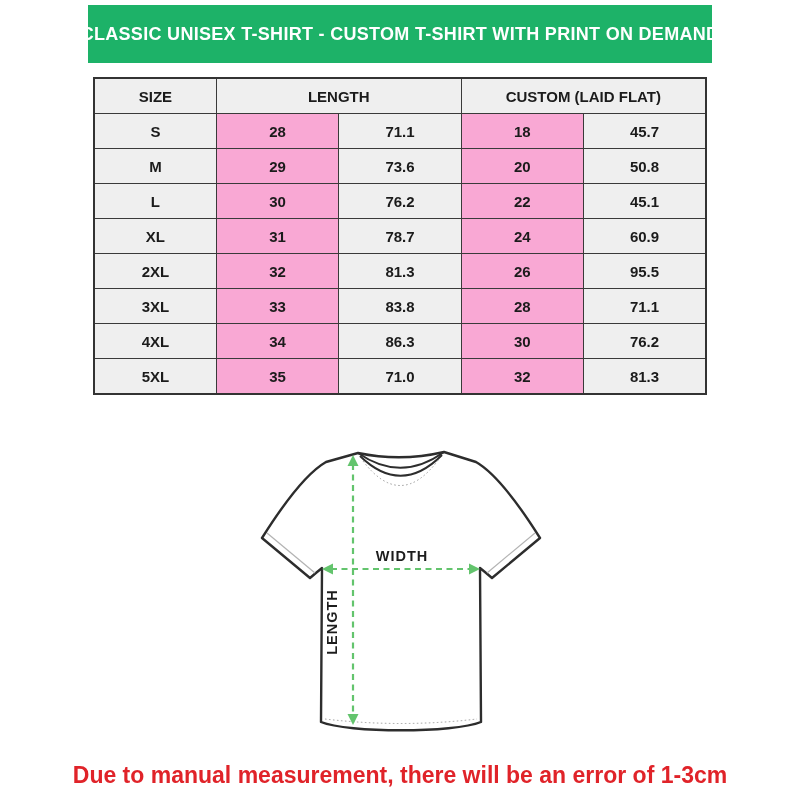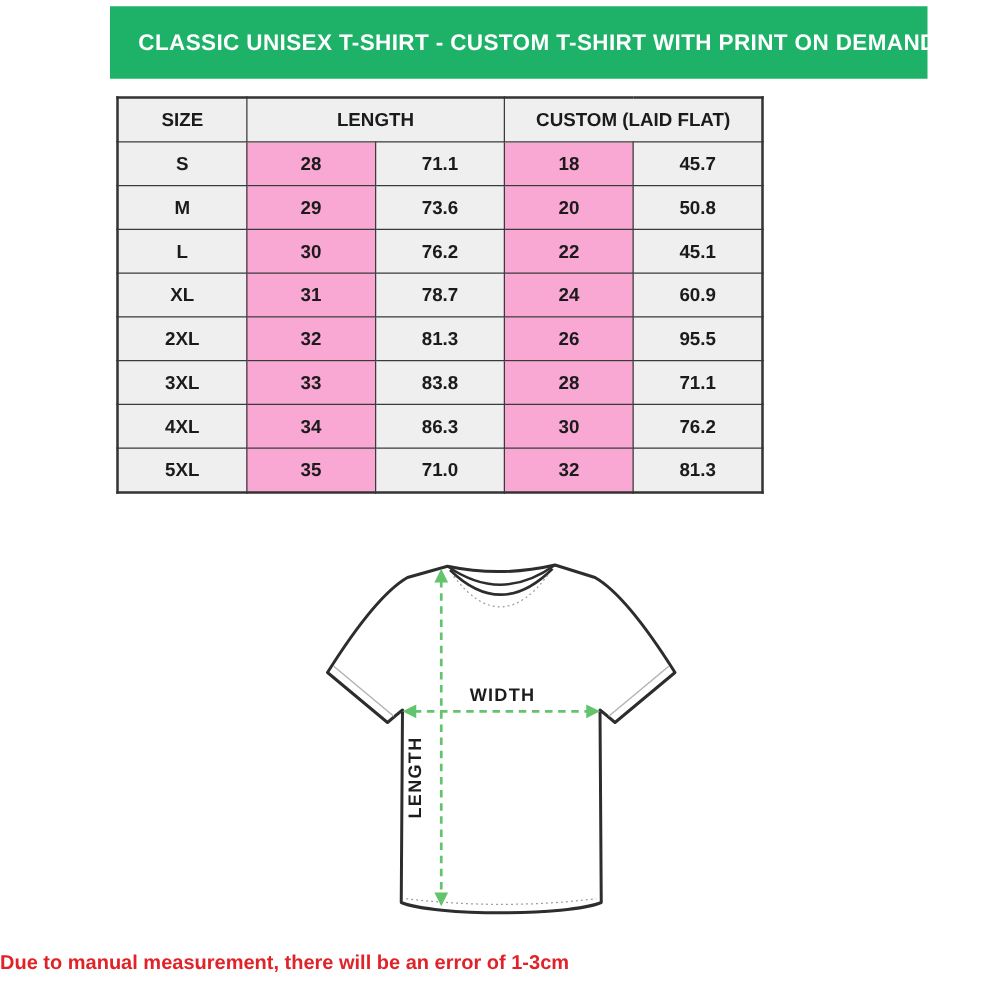--- a/index.html
+++ b/index.html
@@ -3,42 +3,42 @@
 <meta charset="utf-8">
 <style>
   html,body{margin:0;padding:0;}
   body{
     width:800px;height:800px;position:relative;background:#ffffff;
     font-family:"Liberation Sans","DejaVu Sans",sans-serif;
     overflow:hidden;
   }
   .banner{
     position:absolute;left:88px;top:5px;width:624px;height:58px;
-    background:#1db268;display:flex;align-items:center;justify-content:center;padding-left:30px;
+    background:#1db268;display:flex;align-items:center;justify-content:center;
   }
   .banner-title{
     color:#ffffff;font-weight:bold;font-size:18px;letter-spacing:.3px;
     white-space:nowrap;
   }
-  .table-wrap{position:absolute;left:93px;top:77px;width:518px;}
+  .table-wrap{position:absolute;left:93px;top:77px;width:614px;}
   table.size-chart{
     width:100%;border-collapse:collapse;table-layout:fixed;
     border:2px solid #333333;
   }
   table.size-chart th, table.size-chart td{
     border:1.5px solid #3a3a3a;height:34px;text-align:center;vertical-align:middle;
     font-size:15px;font-weight:bold;color:#1b1b1b;padding:0;
   }
   table.size-chart thead th{background:#efefef;}
   td.shade{background:#efefef;}
   td.plain{background:#f9a8d4;}
   .shirt-figure{position:absolute;left:245px;top:438px;width:312px;height:304px;}
   .footer-note{
-    position:absolute;left:0;top:762px;width:800px;
-    color:#e02329;font-weight:bold;font-size:16px;
+    position:absolute;left:0;top:762px;width:800px;text-align:center;
+    color:#e02329;font-weight:bold;font-size:23px;
   }
 </style>
 </head>
 <body>
 
 <div class="banner">
   <span class="banner-title">CLASSIC UNISEX T-SHIRT - CUSTOM T-SHIRT WITH PRINT ON DEMAND</span>
 </div>
 
 <div class="table-wrap">

